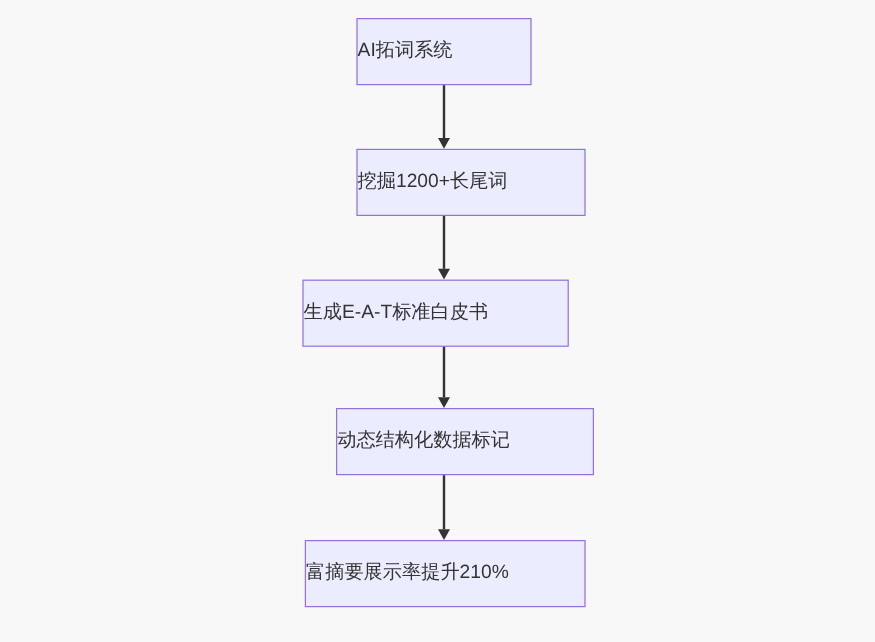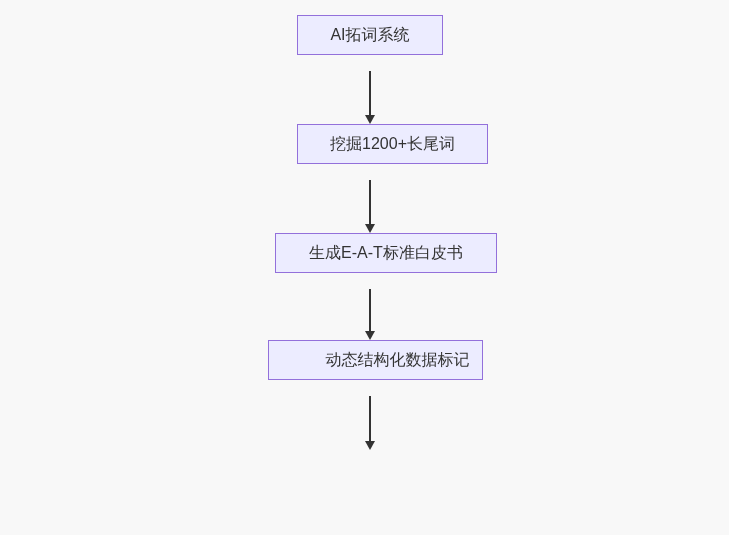--- a/index.html
+++ b/index.html
@@ -17,27 +17,27 @@
   .diagram {
     position: absolute;
     left: 0;
     top: 0;
     width: 729px;
     height: 535px;
   }
   .node {
     position: absolute;
     box-sizing: border-box;
-    height: 40px;
+    height: 56px;
     background: var(--node-fill, #ECECFF);
     border: 1px solid var(--node-border, #9370DB);
     color: var(--text-color, #333333);
     display: flex;
     align-items: center;
-    justify-content: center;
+    justify-content: flex-start;
   }
   .node-label {
     font-size: 16px;
     line-height: 1;
     white-space: nowrap;
     color: var(--text-color, #333333);
   }
   .edge {
     position: absolute;
     width: 10px;
@@ -75,32 +75,35 @@
 
   <div class="node" style="left:274px; top:124px; width:191px;margin-left:23px;">
     <span class="node-label">挖掘1200+长尾词</span>
   </div>
 
   <div class="edge" style="left:370px; top:180px; height:53px;">
     <div class="shaft"></div>
     <div class="head"></div>
   </div>
 
-  <div class="node" style="left:275px; top:233px; width:222px;">
+  <div class="node" style="left:252px; top:233px; width:222px;">
     <span class="node-label">生成E-A-T标准白皮书</span>
   </div>
 
   <div class="edge" style="left:370px; top:289px; height:51px;">
     <div class="shaft"></div>
     <div class="head"></div>
   </div>
 
-  <div class="node" style="left:268px; top:340px; width:215px;padding-left:44px;">
+  <div class="node" style="left:280px; top:340px; width:215px;">
     <span class="node-label">动态结构化数据标记</span>
   </div>
 
   <div class="edge" style="left:370px; top:396px; height:54px;">
     <div class="shaft"></div>
     <div class="head"></div>
   </div>
 
+  <div class="node" style="left:254px; top:450px; width:234px;">
+    <span class="node-label">富摘要展示率提升210%</span>
+  </div>
 
 </div>
 
 </body></html>

